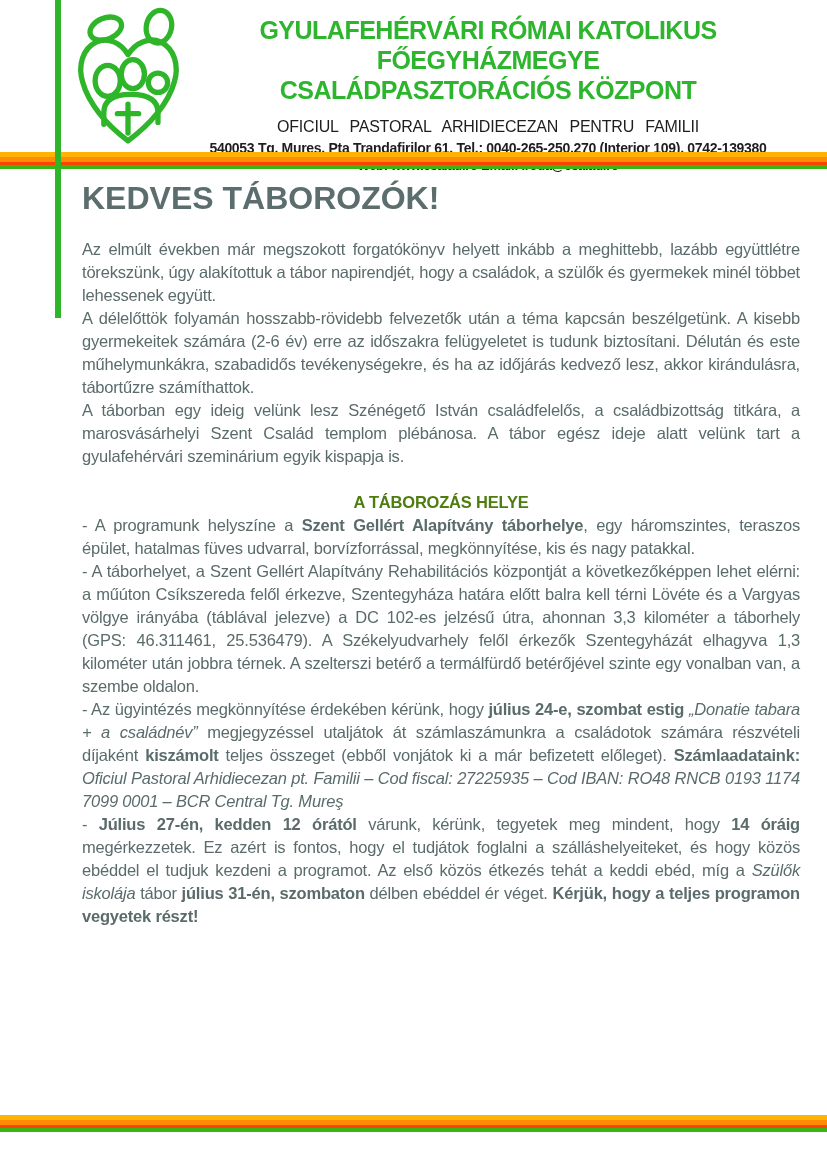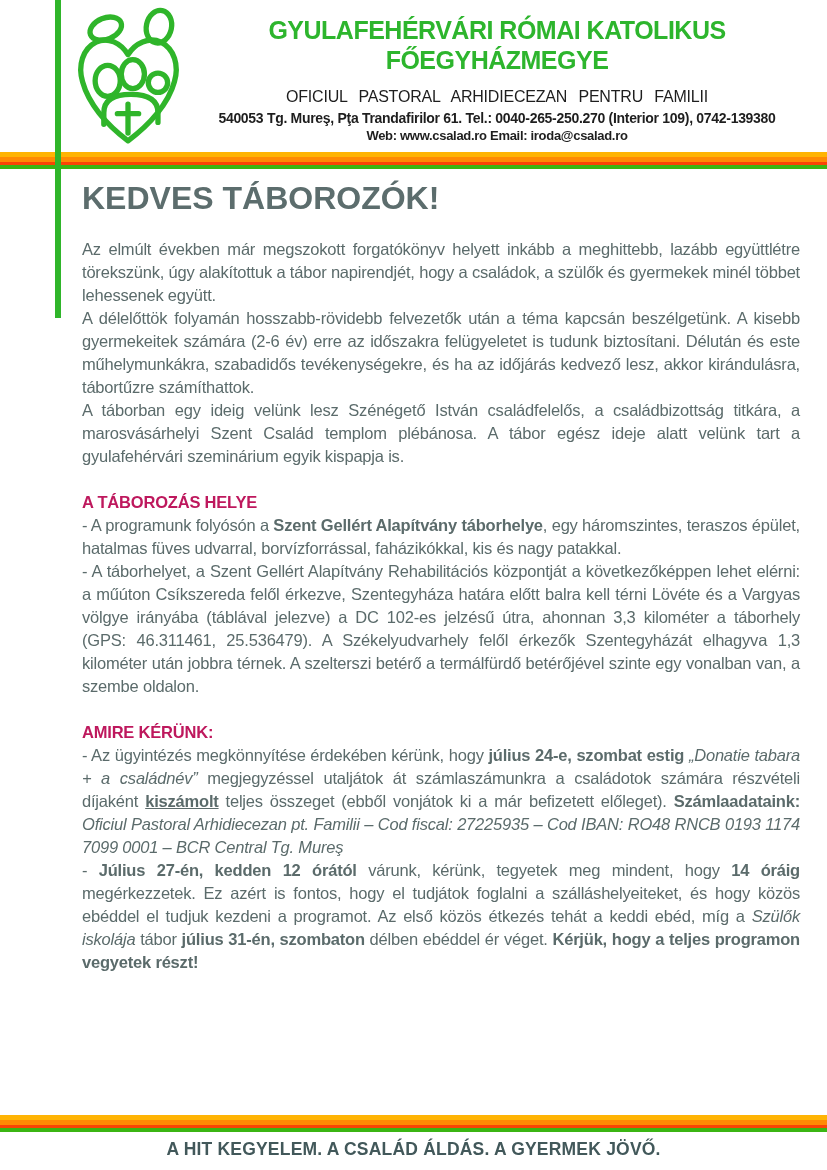--- a/index.html
+++ b/index.html
@@ -19,41 +19,41 @@
   .band-yellow { height:5px; }
   .band-orange { height:5px; }
   .band-red    { height:3px; }
   .band-green  { height:4px; }
 
   
   .logo { position:absolute; left:70px; top:4px; width:116px; height:144px; }
   .logo path, .logo ellipse, .logo circle, .logo line {
     fill:none; stroke:#2fb52a; stroke-width:5.5; stroke-linecap:round; stroke-linejoin:round;
   }
-  .header-text { position:absolute; left:186px; top:15px; width:622px; text-align:center; }
+  .header-text { position:absolute; left:177px; top:15px; width:622px; text-align:center; }
   .org-title { color:#2db52d; font-weight:bold; font-size:25px; line-height:30px; letter-spacing:-0.5px; }
   .office-line { margin-top:13px; color:#1e1e1e; font-size:16px; letter-spacing:-0.2px; word-spacing:7px; }
   .address-line { margin-top:4px; color:#1e1e1e; font-size:14px; font-weight:bold; letter-spacing:-0.3px; }
   .web-line { margin-top:2px; color:#1e1e1e; font-size:13px; font-weight:bold; letter-spacing:-0.3px; }
 
   
   .doc {
     position:absolute; left:82px; top:180px; width:718px;
     color:#5b6b6b; font-size:16.5px; line-height:23px;
     text-align:justify; letter-spacing:-0.2px;
   }
   .doc h1 {
     font-size:32px; line-height:36px; color:#5c6d6d; font-weight:bold;
     letter-spacing:0; margin-bottom:22px; text-align:left;
   }
   .doc p { margin:0; }
-  .doc .h2 { font-weight:bold; color:#be185d; margin-top:23px; text-align:left; }
+  .doc .h2 { font-weight:bold; color:#4d7c0f; margin-top:23px; text-align:center; }
   .doc .b { font-weight:bold; }
   .doc .i { font-style:italic; }
-  .doc .u { text-decoration:underline; }
+  .doc .u { }
 
   
   .footer-text {
     position:absolute; left:0; top:1139px; width:827px; text-align:center;
     font-weight:bold; font-size:17.5px; color:#42585a; letter-spacing:0.2px;
   }
 </style>
 </head>
 <body>
 
@@ -76,43 +76,42 @@
     <ellipse cx="65" cy="72" rx="12" ry="15"></ellipse>
     <circle cx="91" cy="81" r="10"></circle>
     <path d="M 35 124 L 35 112 Q 35 93 63 93 Q 91 93 91 112 L 91 122"></path>
     <line x1="60" y1="103" x2="60" y2="133"></line>
     <line x1="49" y1="113" x2="71" y2="113"></line>
   </svg>
 
   <div class="header-text">
     <div class="org-title">
       <div>GYULAFEHÉRVÁRI RÓMAI KATOLIKUS FŐEGYHÁZMEGYE</div>
+      <div>CSALÁDPASZTORÁCIÓS KÖZPONT</div>
     </div>
     <div class="office-line">OFICIUL PASTORAL ARHIDIECEZAN PENTRU FAMILII</div>
     <div class="address-line">540053 Tg. Mureş, Pţa Trandafirilor 61. Tel.: 0040-265-250.270 (Interior 109), 0742-139380</div>
     <div class="web-line">Web: www.csalad.ro Email: iroda@csalad.ro</div>
   </div>
 
   <div class="doc">
     <h1>KEDVES TÁBOROZÓK!</h1>
     <div>
         <p><span>Az elmúlt években már megszokott forgatókönyv helyett inkább a meghittebb, lazább együttlétre törekszünk, úgy alakítottuk a tábor napirendjét, hogy a családok, a szülők és gyermekek minél többet lehessenek együtt.</span></p>
         <p><span>A délelőttök folyamán hosszabb-rövidebb felvezetők után a téma kapcsán beszélgetünk. A kisebb gyermekeitek számára (2-6 év) erre az időszakra felügyeletet is tudunk biztosítani. Délután és este műhelymunkákra, szabadidős tevékenységekre, és ha az időjárás kedvező lesz, akkor kirándulásra, tábortűzre számíthattok.</span></p>
         <p><span>A táborban egy ideig velünk lesz Szénégető István családfelelős, a családbizottság titkára, a marosvásárhelyi Szent Család templom plébánosa. A tábor egész ideje alatt velünk tart a gyulafehérvári szeminárium egyik kispapja is.</span></p>
         <div class="h2"><span>A TÁBOROZÁS HELYE</span></div>
-        <p><span>- A programunk folyósón a </span><span class="b">Szent Gellért Alapítvány táborhelye</span><span>, egy háromszintes, teraszos épület, hatalmas füves udvarral, borvízforrással, faházikókkal, kis és nagy patakkal.</span></p>
+        <p><span>- A programunk helyszíne a </span><span class="b">Szent Gellért Alapítvány táborhelye</span><span>, egy háromszintes, teraszos épület, hatalmas füves udvarral, borvízforrással, megkönnyítése, kis és nagy patakkal.</span></p>
         <p><span>- A táborhelyet, a Szent Gellért Alapítvány Rehabilitációs központját a következőképpen lehet elérni: a műúton Csíkszereda felől érkezve, Szentegyháza határa előtt balra kell térni Lövéte és a Vargyas völgye irányába (táblával jelezve) a DC 102-es jelzésű útra, ahonnan 3,3 kilométer a táborhely (GPS: 46.311461, 25.536479). A Székelyudvarhely felől érkezők Szentegyházát elhagyva 1,3 kilométer után jobbra térnek. A szelterszi betérő a termálfürdő betérőjével szinte egy vonalban van, a szembe oldalon.</span></p>
-        <div class="h2"><span>AMIRE KÉRÜNK:</span></div>
         <p><span>- Az ügyintézés megkönnyítése érdekében kérünk, hogy </span><span class="b">július 24-e, szombat estig</span><span> </span><span class="i">„Donatie tabara + a családnév”</span><span> megjegyzéssel utaljátok át számlaszámunkra a családotok számára részvételi díjaként </span><span class="b u">kiszámolt</span><span> teljes összeget (ebből vonjátok ki a már befizetett előleget). </span><span class="b">Számlaadataink:</span><span>  </span><span class="i">Oficiul Pastoral Arhidiecezan pt. Familii – Cod fiscal: 27225935 – Cod IBAN: RO48 RNCB 0193 1174 7099 0001 – BCR Central Tg. Mureş</span></p>
         <p><span>- </span><span class="b">Július 27-én, kedden 12 órától</span><span> várunk, kérünk, tegyetek meg mindent, hogy </span><span class="b">14 óráig</span><span> megérkezzetek. Ez azért is fontos, hogy el tudjátok foglalni a szálláshelyeiteket, és hogy közös ebéddel el tudjuk kezdeni a programot. Az első közös étkezés tehát a keddi ebéd, míg a </span><span class="i">Szülők iskolája</span><span> tábor </span><span class="b">július 31-én, szombaton</span><span> délben ebéddel ér véget. </span><span class="b">Kérjük, hogy a teljes programon vegyetek részt!</span></p>
       </div>
   </div>
 
   <div class="stripe stripe-footer">
     <div class="band band-yellow" style="background: rgb(255, 180, 4);"></div>
     <div class="band band-orange" style="background: rgb(255, 138, 4);"></div>
     <div class="band band-red" style="background: rgb(249, 68, 5);"></div>
     <div class="band band-green" style="background: rgb(59, 181, 19);"></div>
   </div>
 
-  <div class="footer-text">A HIT KEGYELEM. A CSALÁD ÁLDÁS. A GYERMEK JÖVŐ.</div>
 
 </div>
 
 </body></html>

